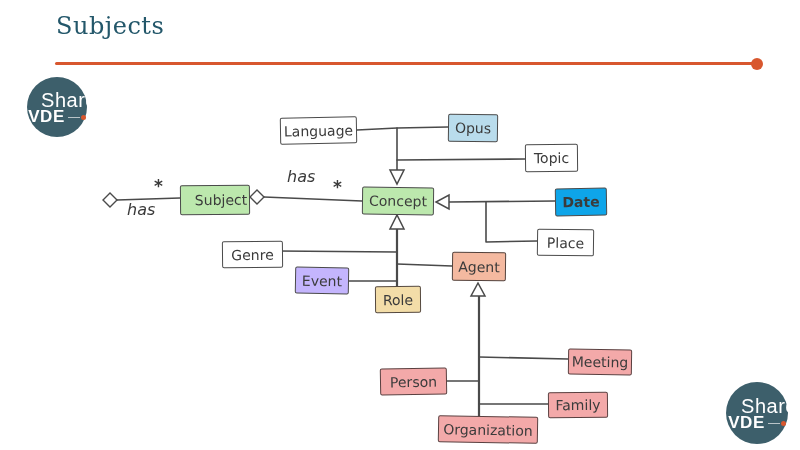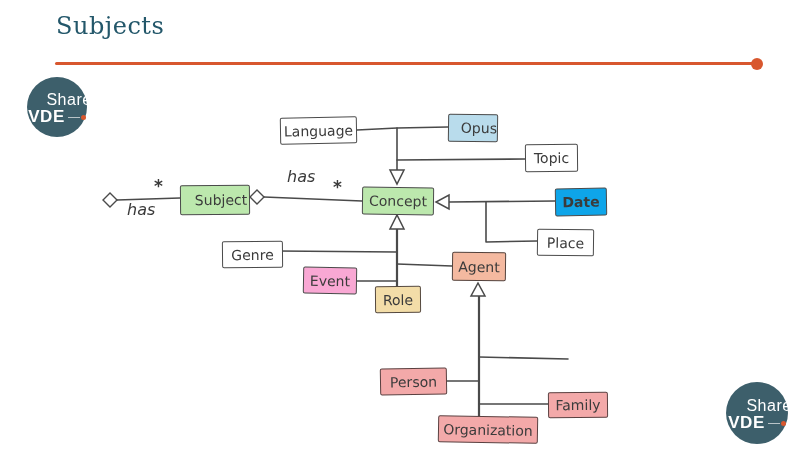--- a/index.html
+++ b/index.html
@@ -16,21 +16,21 @@
   .accent-rule{position:absolute;left:55px;top:62px;width:700px;height:3px;background:#d8572e;border-radius:2px;}
   .accent-dot{position:absolute;left:751px;top:58px;width:12px;height:12px;border-radius:50%;background:#d8572e;}
   
   .logo{
     position:absolute;border-radius:50%;background:#3d5f6b;
     display:flex;flex-direction:column;align-items:center;justify-content:center;
     color:#fff;font-family:"Liberation Sans",sans-serif;
   }
   .logo-top{left:27px;top:77px;width:60px;height:60px;}
   .logo-bottom{left:726px;top:382px;width:62px;height:62px;}
-  .logo .l1{font-size:16px;font-weight:300;letter-spacing:.5px;line-height:18px;margin-left:24px;}
+  .logo .l1{font-size:20px;font-weight:300;letter-spacing:.5px;line-height:18px;margin-left:24px;}
   .logo .l2row{display:flex;align-items:center;margin-top:2px;}
   .logo .l2{font-size:17px;font-weight:bold;letter-spacing:.5px;line-height:12px;}
   .logo .dash{width:12px;height:1px;background:#b9c4c8;margin-left:3px;}
   .logo .dot{width:5px;height:5px;border-radius:50%;background:#d8572e;margin-left:1px;}
   
   #diagram{position:absolute;left:0;top:0;width:800px;height:450px;}
   #edge-svg{position:absolute;left:0;top:0;}
   .node{
     position:absolute;display:flex;align-items:center;justify-content:center;
     border:1.8px solid #4a4a4a;border-radius:2px;box-sizing:border-box;
@@ -88,52 +88,55 @@
       <polygon points="390,170 404,170 397,184" fill="#ffffff" stroke="#4a4a4a" stroke-width="1.5"></polygon>
       <polygon points="449,195 449,209 436,202" fill="#ffffff" stroke="#4a4a4a" stroke-width="1.5"></polygon>
       <polygon points="390,229 404,229 397,215" fill="#ffffff" stroke="#4a4a4a" stroke-width="1.5"></polygon>
       <polygon points="471,296 485,296 478,283" fill="#ffffff" stroke="#4a4a4a" stroke-width="1.5"></polygon>
       <polygon points="103,200 110,193 117,200 110,207" fill="#ffffff" stroke="#4a4a4a" stroke-width="1.4"></polygon>
       <polygon points="250,197 257,190 264,197 257,204" fill="#ffffff" stroke="#4a4a4a" stroke-width="1.4"></polygon>
     </svg>
     <div class="node" style="left: 280px; top: 117px; width: 77px; height: 27px; background: rgb(255, 255, 255); border-color: rgb(74, 74, 74); transform: rotate(-1deg);">
       <span>Language</span>
     </div>
-    <div class="node hatch" style="left: 448px; top: 114px; width: 50px; height: 28px; background: rgb(185, 220, 236); border-color: rgb(74, 74, 74); transform: rotate(0.8deg); justify-content: flex-end;">
+    <div class="node hatch" style="left: 448px; top: 114px; width: 50px; height: 28px; background: rgb(185, 220, 236); border-color: rgb(74, 74, 74); transform: rotate(0.8deg);">
       <span>Opus</span>
     </div>
     <div class="node" style="left: 525px; top: 144px; width: 53px; height: 28px; background: rgb(255, 255, 255); border-color: rgb(74, 74, 74); transform: rotate(-0.6deg);">
       <span>Topic</span>
     </div>
     <div class="node hatch" style="left: 180px; top: 185px; width: 70px; height: 30px; background: rgb(188, 232, 173); border-color: rgb(74, 74, 74); transform: rotate(-0.5deg); padding-left: 12px;">
       <span>Subject</span>
     </div>
     <div class="node hatch" style="left: 362px; top: 187px; width: 72px; height: 28px; background: rgb(188, 232, 173); border-color: rgb(74, 74, 74); transform: rotate(0.7deg);">
       <span>Concept</span>
     </div>
     <div class="node" style="left: 555px; top: 188px; width: 52px; height: 28px; background: #0ea5e9; border-color: rgb(74, 74, 74); transform: rotate(-1deg); font-weight: bold;">
       <span>Date</span>
     </div>
     <div class="node" style="left: 537px; top: 229px; width: 57px; height: 27px; background: rgb(255, 255, 255); border-color: rgb(74, 74, 74); transform: rotate(0.8deg);">
       <span>Place</span>
     </div>
     <div class="node" style="left: 222px; top: 241px; width: 61px; height: 27px; background: rgb(255, 255, 255); border-color: rgb(74, 74, 74); transform: rotate(-0.6deg);">
       <span>Genre</span>
     </div>
-    <div class="node" style="left: 295px; top: 267px; width: 54px; height: 27px; background: #f9a8d4; border-color: rgb(74, 74, 74); transform: rotate(1deg); margin-left: 8px;">
+    <div class="node" style="left: 295px; top: 267px; width: 54px; height: 27px; background: #c4b5fd; border-color: rgb(74, 74, 74); transform: rotate(1deg);">
       <span>Event</span>
     </div>
     <div class="node hatch" style="left: 375px; top: 286px; width: 46px; height: 27px; background: rgb(243, 221, 168); border-color: rgb(85, 73, 63); transform: rotate(-0.5deg);">
       <span>Role</span>
     </div>
     <div class="node hatch" style="left: 452px; top: 252px; width: 54px; height: 29px; background: rgb(244, 185, 160); border-color: rgb(83, 66, 60); transform: rotate(0.7deg);">
       <span>Agent</span>
     </div>
     <div class="node hatch" style="left: 380px; top: 368px; width: 67px; height: 27px; background: rgb(243, 169, 169); border-color: rgb(90, 64, 64); transform: rotate(-1deg);">
       <span>Person</span>
+    </div>
+    <div class="node hatch" style="left: 568px; top: 349px; width: 64px; height: 26px; background: rgb(243, 169, 169); border-color: rgb(90, 64, 64); transform: rotate(0.8deg);">
+      <span>Meeting</span>
     </div>
     <div class="node hatch" style="left: 548px; top: 392px; width: 60px; height: 26px; background: rgb(243, 169, 169); border-color: rgb(90, 64, 64); transform: rotate(-0.6deg);">
       <span>Family</span>
     </div>
     <div class="node hatch" style="left: 438px; top: 416px; width: 100px; height: 27px; background: rgb(243, 169, 169); border-color: rgb(90, 64, 64); transform: rotate(1deg);">
       <span>Organization</span>
     </div>
     <div class="edge-label word" style="left: 127px; top: 200px;">has</div>
     <div class="edge-label star" style="left: 154px; top: 176px;">*</div>
     <div class="edge-label word" style="left: 287px; top: 167px;">has</div>

